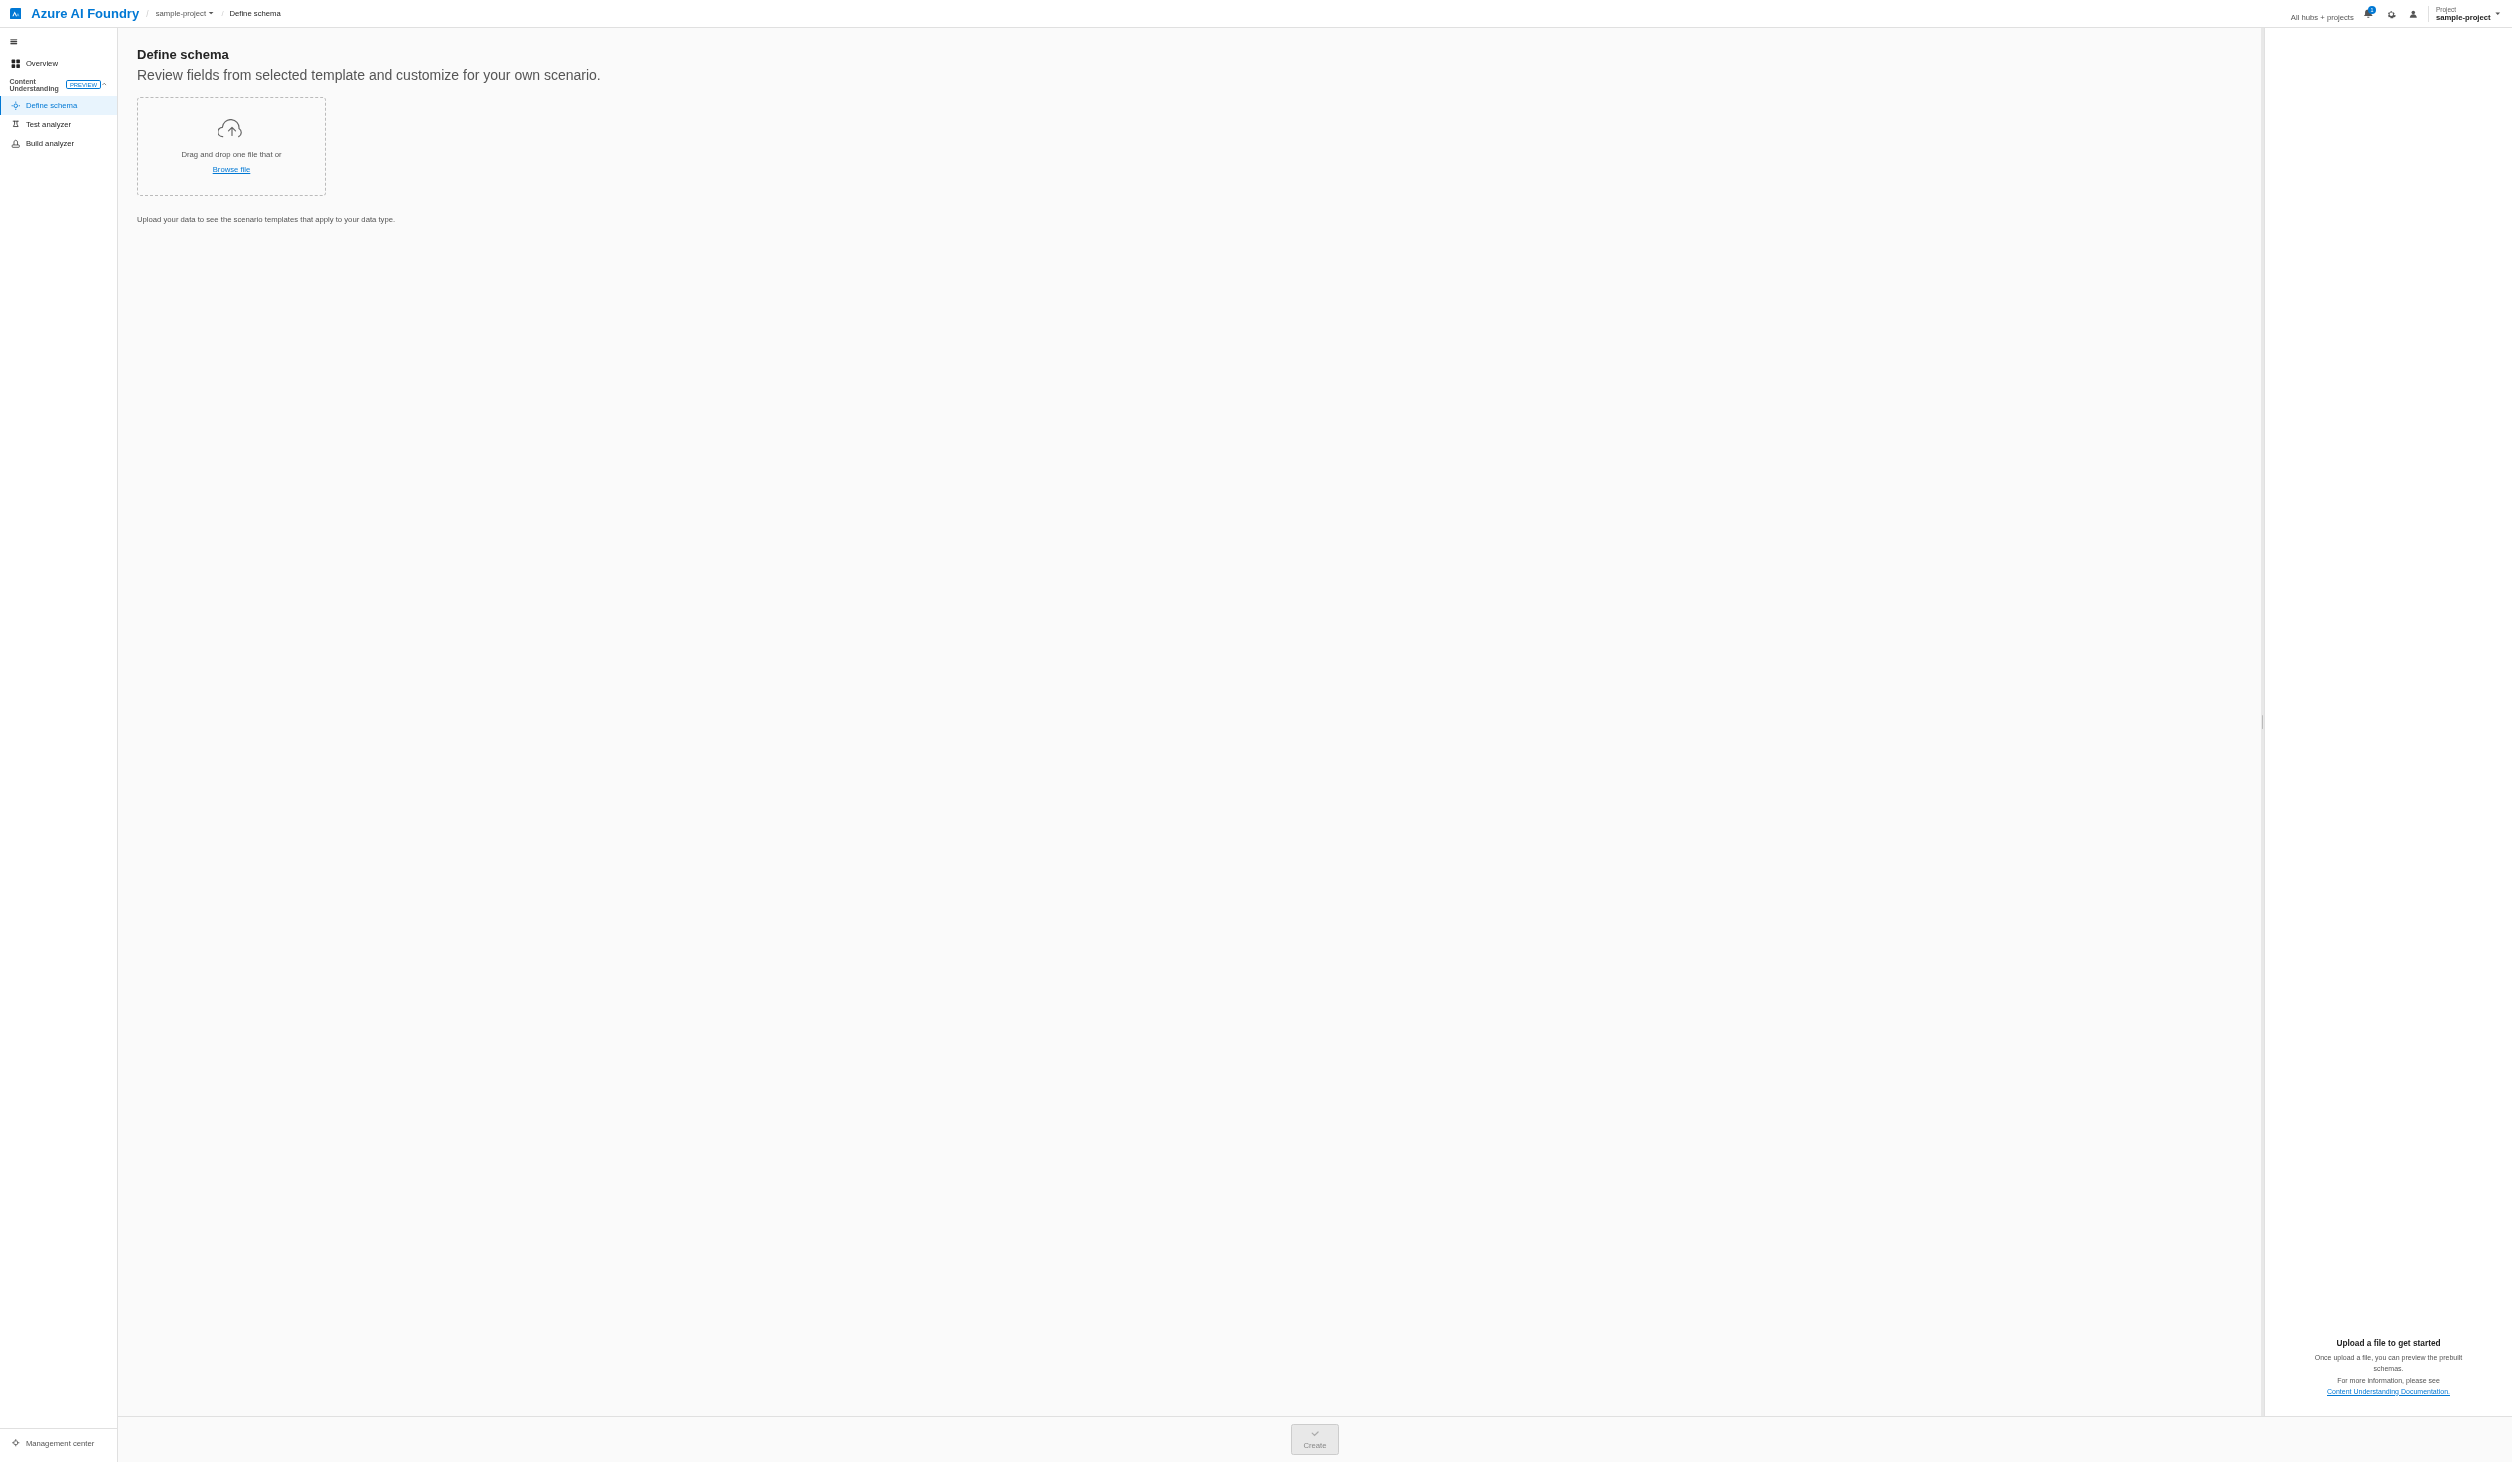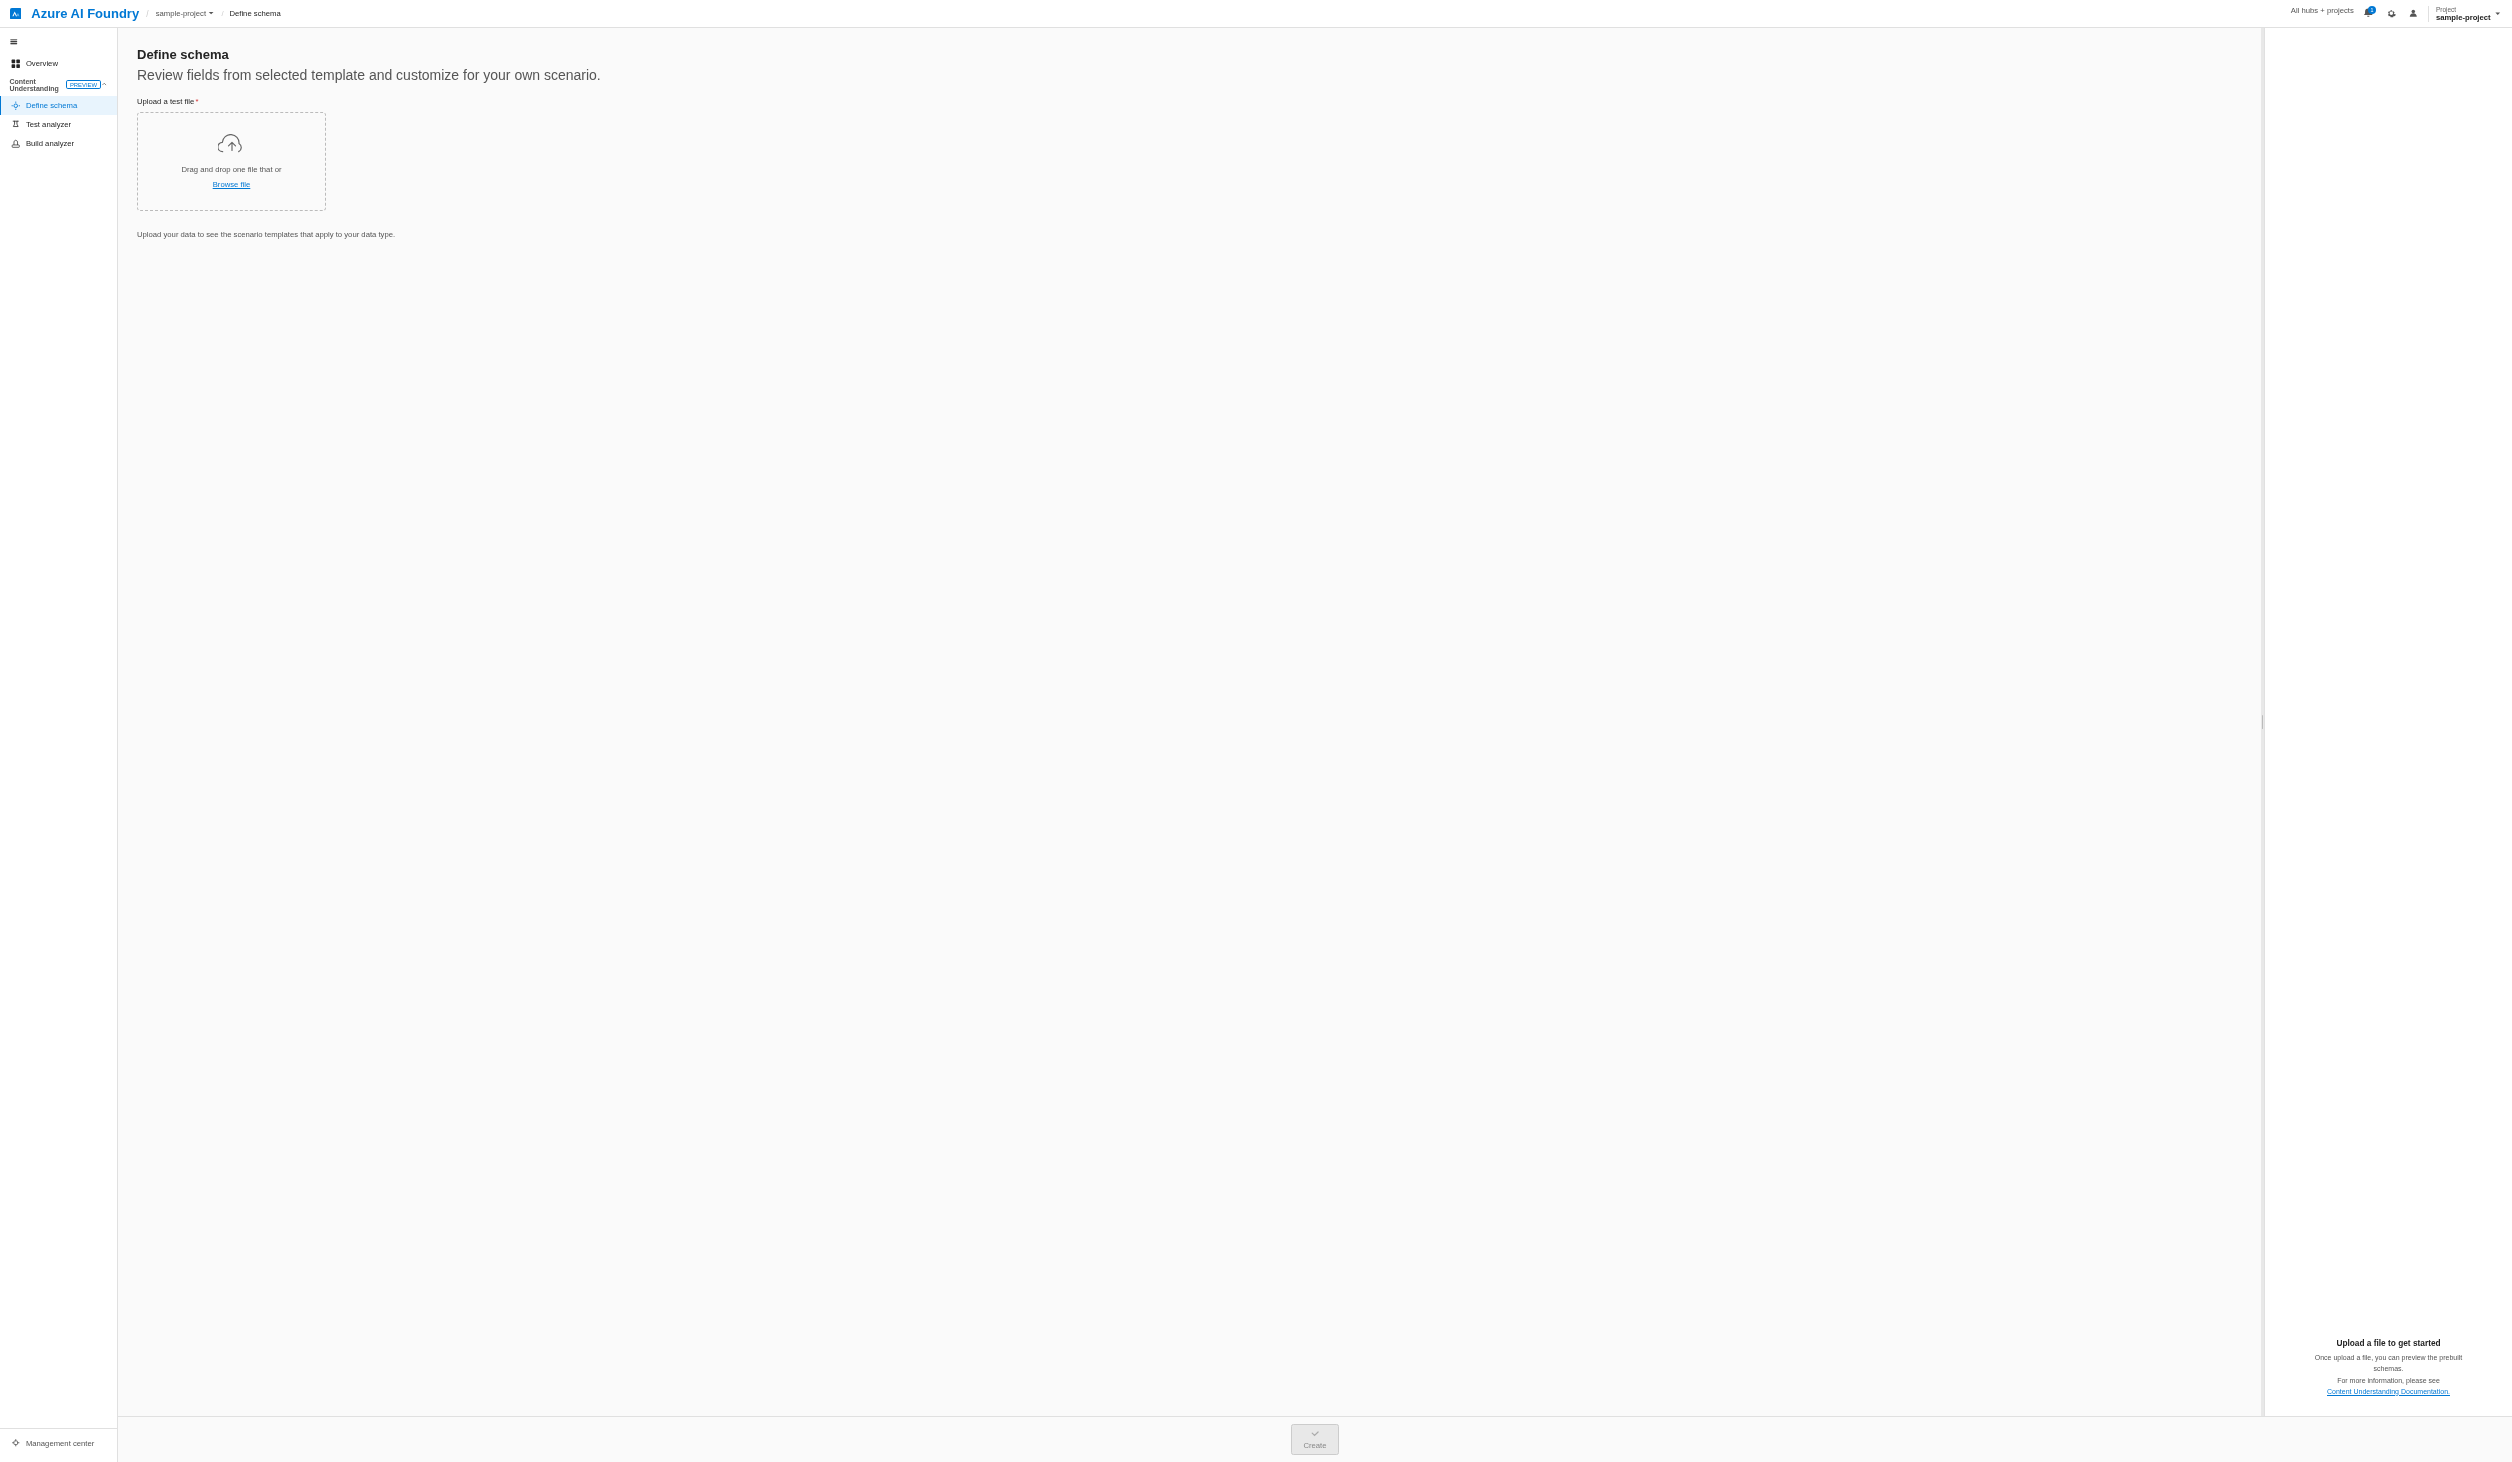--- a/index.html
+++ b/index.html
@@ -12,21 +12,21 @@
       padding: 0 9.5px; height: 28px; flex-shrink: 0;
     }
     .topbar-left { display: flex; align-items: center; gap: 4.7px; }
     .topbar-logo { display: flex; align-items: center; gap: 10px; color: #0078d4; font-weight: 600; font-size: 13px; }
     .topbar-logo svg { width: 11.8px; height: 11.8px; }
     .topbar-sep { color: #ccc; margin: 0 2.4px; }
     .topbar-breadcrumb { display: flex; align-items: center; gap: 3.5px; color: #555; font-size: 7.7px; }
     .topbar-breadcrumb .current { color: #242424; font-weight: 500; }
     .topbar-breadcrumb .project-name { display: flex; align-items: center; gap: 1.2px; }
     .topbar-breadcrumb .project-name svg { width: 8.3px; height: 8.3px; }
-    .topbar-right { display: flex; align-items: flex-start; gap: 7px; }
+    .topbar-right { display: flex; align-items: flex-end; gap: 7px; }
     .topbar-right .icon-btn { background: none; border: none; cursor: pointer; color: #555; padding: 2.4px; display: flex; align-items: center; justify-content: center; position: relative; }
     .topbar-right .notif-badge { position: absolute; top: 0; right: 0; background: #0078d4; color: #fff; border-radius: 50%; font-size: 5.3px; width: 8.3px; height: 8.3px; display: flex; align-items: center; justify-content: center; }
     .project-info { display: flex; align-items: center; gap: 2.4px; border-left: 0.6px solid #e0e0e0; padding-left: 7px; }
     .project-info .proj-label { font-size: 6.5px; color: #666; }
     .project-info .proj-name { font-size: 7.7px; font-weight: 600; }
     .project-info svg { width: 9.5px; height: 9.5px; color: #555; }
 
     
     .app-body { display: flex; flex: 1; overflow: hidden; }
 
@@ -247,23 +247,20 @@
     </div>
   </div>
 
   <div class="main">
     <div class="main-content">
 
       <div class="content-panel">
         <h1 class="page-title">Define schema</h1>
         <p class="page-subtitle">Review fields from selected template and customize for your own scenario.</p>
 
-        <div class="section-label">
-          <span>Upload a test file</span><span class="required-star">*</span>
-        </div>
 
         <div class="upload-area">
           <div class="upload-icon">
             <svg width="28" height="23.6" viewBox="0 0 48 40" fill="none" xmlns="http://www.w3.org/2000/svg">
               <path d="M24 28V14M24 14L18 20M24 14L30 20" stroke="#666" stroke-width="2" stroke-linecap="round" stroke-linejoin="round"></path>
               <path d="M8 30a8 8 0 0 1-.5-16A12 12 0 0 1 36 16a8 8 0 0 1-.5 14" stroke="#666" stroke-width="2" stroke-linecap="round" fill="none"></path>
             </svg>
           </div>
           <span class="upload-text">Drag and drop one file that or</span>
           <span class="browse-link">Browse file</span>

